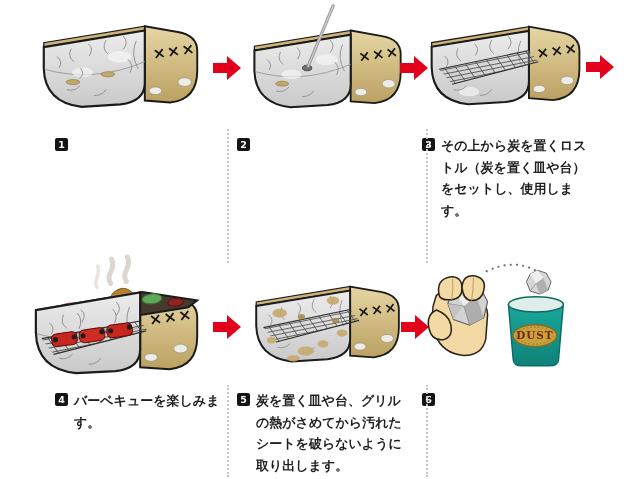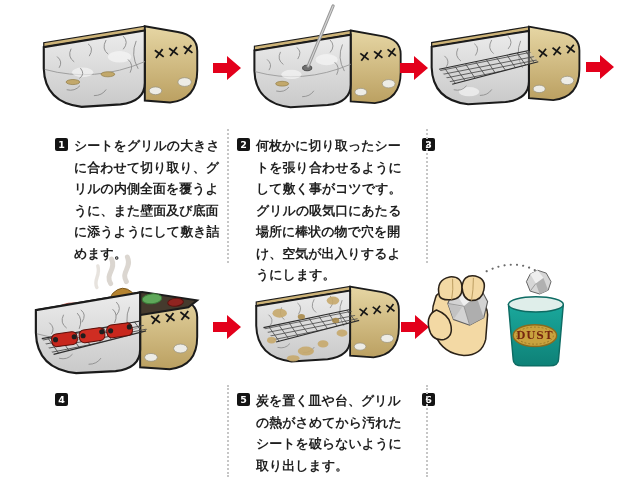--- a/index.html
+++ b/index.html
@@ -143,28 +143,27 @@
     </g>
     <path class="medge" d="M16,58 L112,38 M30,74 L122,50"></path>
   </svg>
 
   <svg class="arrow" style="left:585px;top:52px" viewBox="0 0 30 30">
     <polygon points="1,10 15,10 15,3 29,15 15,27 15,20 1,20" fill="#e3001b"></polygon>
   </svg>
 
   <div class="step" style="left:55px;top:135px">
     <span class="badge">1</span>
-    <p>シートをグリルの大きさに合わせて切り取り、グリルの内側全面を覆うように、また壁面及び底面に添うようにして敷き詰めます。</p>
   </div>
   <div class="step" style="left:237px;top:135px">
     <span class="badge">2</span>
-    <p>何枚かに切り取ったシートを張り合わせるようにして敷く事がコツです。グリルの吸気口にあたる場所に棒状の物で穴を開け、空気が出入りするようにします。</p>
   </div>
   <div class="step" style="left:422px;top:135px">
     <span class="badge">3</span>
+    <p>その上から炭を置くロストル（炭を置く皿や台）をセットし、使用します。</p>
   </div>
   <div class="sep" style="left:227px;top:129px;height:134px"></div>
   <div class="sep" style="left:426px;top:129px;height:134px"></div>
 
   <svg class="fig" style="left:28px;top:254px" width="182" height="132" viewBox="0 -24 185 134">
     <defs>
       <linearGradient id="tg4" x1="0" y1="0" x2="0" y2="1">
           <stop offset="0" stop-color="#e6d6a4"></stop>
           <stop offset="1" stop-color="#bba061"></stop>
         </linearGradient>
@@ -305,20 +304,21 @@
       </g>
       <path class="skin" d="M16,40 Q12,23 27,20 Q40,19 40,32 Q40,43 29,44 Q18,45 16,40 Z"></path>
       <path class="skin" d="M40,31 Q41,17 54,19 Q66,22 63,34 Q61,45 50,45 Q41,44 40,31 Z"></path>
       <path d="M29,44 Q31,33 30,22 M50,45 Q52,34 52,21" stroke="#b99a5e" stroke-width="1" fill="none"></path>
       <path class="skin" d="M13,55 Q2,60 5,74 Q8,88 21,86 Q31,83 28,70 Q26,60 13,55 Z"></path>
     </g>
   </svg>
 
   <div class="step" style="left:55px;top:390px">
     <span class="badge">4</span>
+    <p>バーベキューを楽しみます。</p>
   </div>
   <div class="step" style="left:237px;top:390px">
     <span class="badge">5</span>
     <p>炭を置く皿や台、グリルの熱がさめてから汚れたシートを破らないように取り出します。</p>
   </div>
   <div class="step" style="left:422px;top:390px">
     <span class="badge">6</span>
   </div>
   <div class="sep" style="left:227px;top:385px;height:92px"></div>
   <div class="sep" style="left:426px;top:385px;height:92px"></div>

